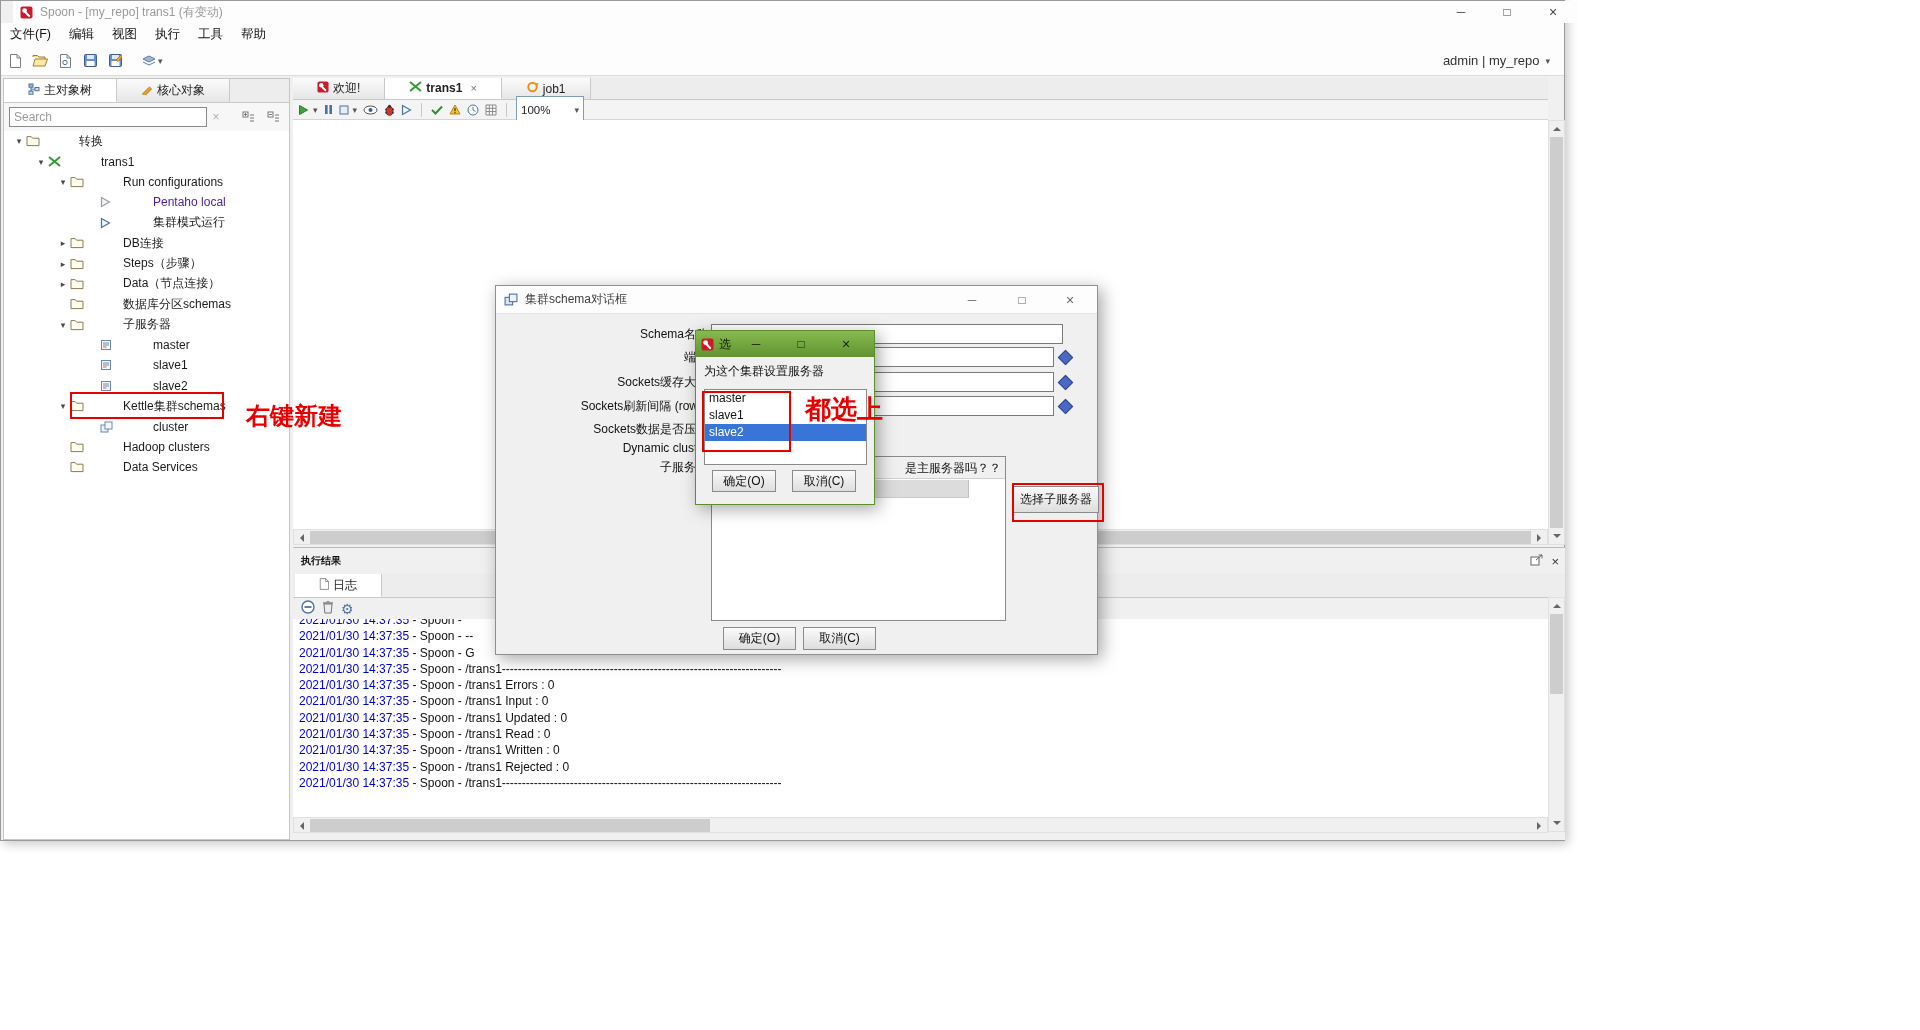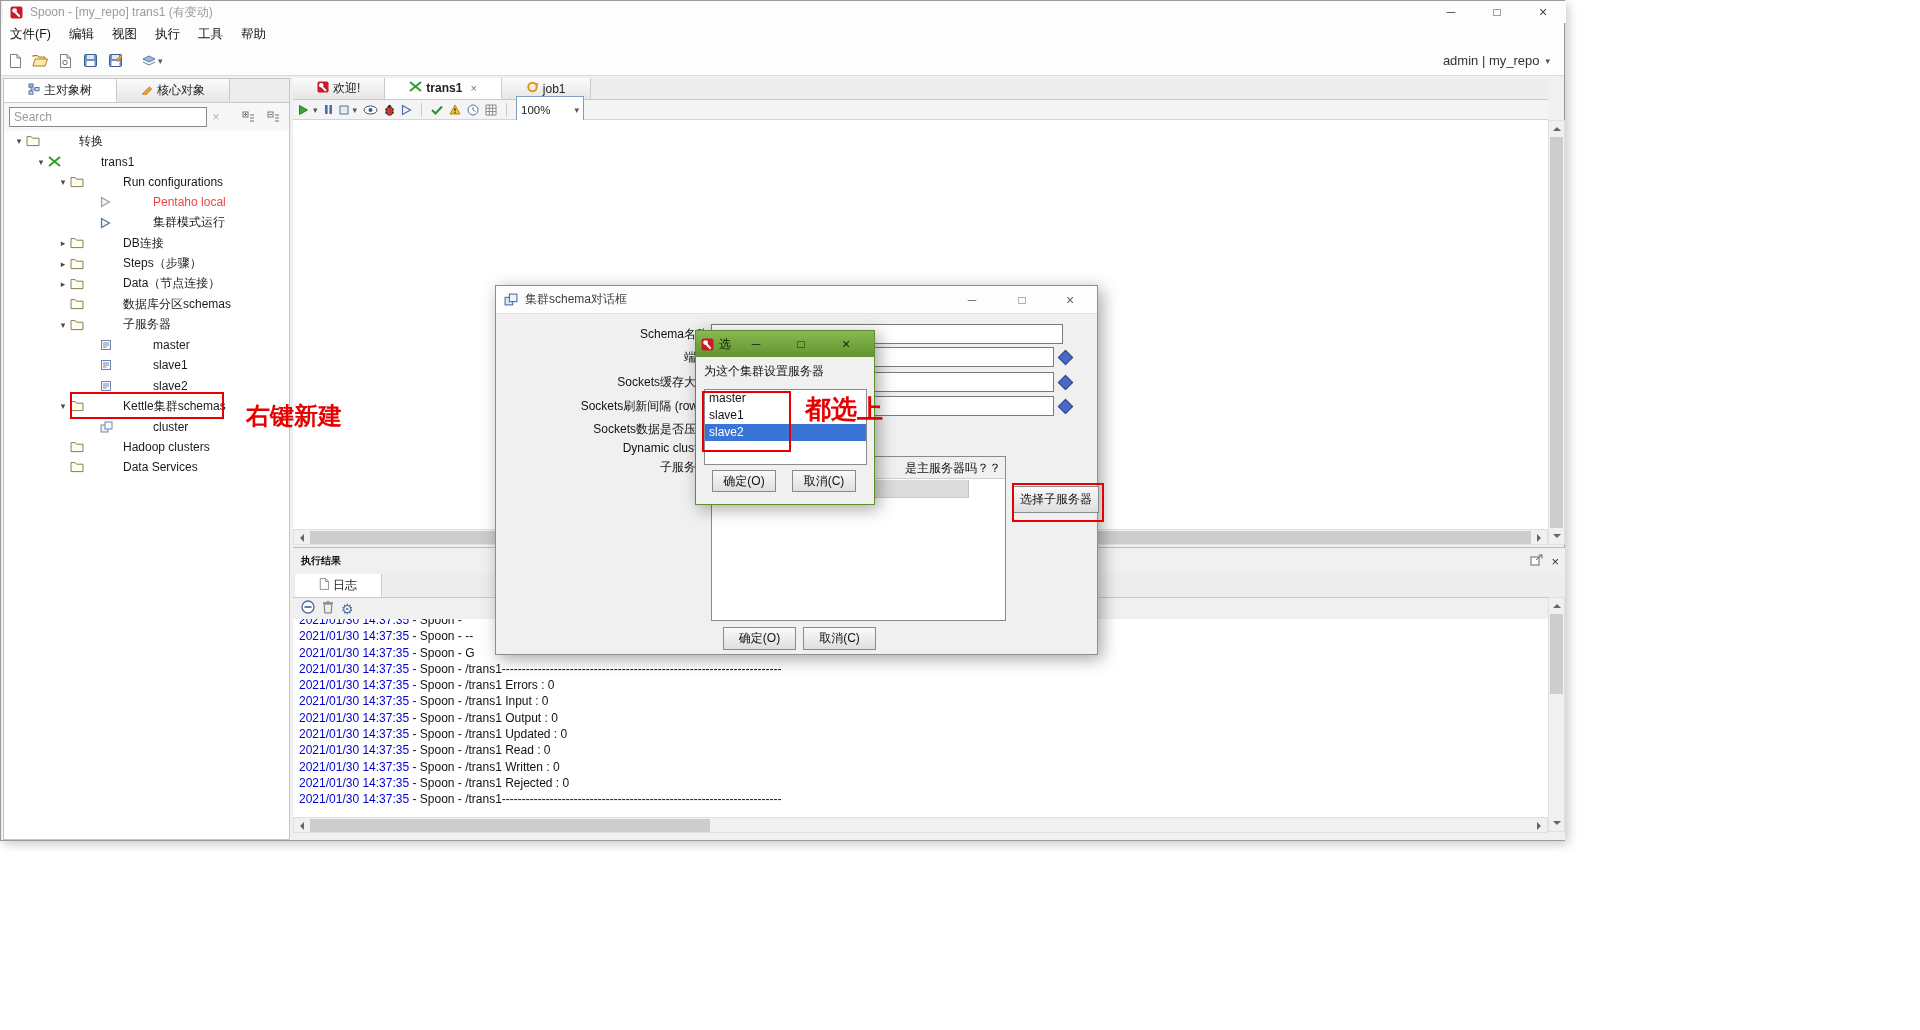--- a/index.html
+++ b/index.html
@@ -2,21 +2,21 @@
 <html><head>
 <meta charset="utf-8">
 <style>
   html,body{margin:0;padding:0;width:1920px;height:1030px;background:#ffffff;
     font-family:"Liberation Sans","DejaVu Sans",sans-serif;overflow:hidden;}
   .desktop{position:absolute;left:0;top:0;width:1920px;height:1030px;background:#fff;}
 
   
   .app-window{position:absolute;left:0;top:0;width:1565px;height:841px;background:#f0f0f0;
     border:1px solid #9a9a9a;box-shadow:3px 3px 10px rgba(0,0,0,.22);box-sizing:border-box;}
-  .titlebar{position:absolute;left:2px;top:0;width:100%;height:22px;background:#fdfdfd;display:flex;align-items:center;}
+  .titlebar{position:absolute;left:12px;top:0;width:100%;height:22px;background:#fdfdfd;display:flex;align-items:center;}
   .titlebar .logo{margin-left:7px;display:inline-flex;}
   .wtitle{margin-left:7px;font-size:12px;color:#9b9b9b;}
   .wctl{position:absolute;top:0;width:46px;height:22px;display:flex;align-items:center;justify-content:center;color:#444;font-size:12px;}
   .menubar{position:absolute;left:0;top:22px;width:100%;height:23px;background:#fdfdfd;display:flex;align-items:center;}
   .menu-item{padding:0 9px;font-size:12.5px;color:#111;height:23px;line-height:23px;}
   .toolbar{position:absolute;left:0;top:45px;width:100%;height:30px;background:#fdfdfd;border-bottom:1px solid #dcdcdc;
     display:flex;align-items:center;box-sizing:border-box;}
   .tbicon{width:22px;height:22px;display:inline-flex;align-items:center;justify-content:center;margin-left:3px;}
   .tb-caret{font-size:9px;color:#555;margin-left:-2px;}
   .user-area{position:absolute;right:14px;top:0;height:29px;display:flex;align-items:center;gap:8px;font-size:13px;color:#333;}
@@ -32,21 +32,21 @@
   .search-input{width:188px;height:18px;border:1px solid #8a8a8a;font-size:12px;padding:0 4px;color:#333;background:#fff;}
   .search-input::placeholder{color:#9a9a9a;}
   .clear-x{width:18px;text-align:center;color:#b0b0b0;font-size:12px;}
   .lp-search .spacer{flex:1;}
   .tree{position:absolute;left:0;top:52px;width:100%;bottom:0;background:#fff;overflow:hidden;}
   .trow{display:flex;align-items:center;height:20.4px;font-size:12px;color:#1a1a1a;white-space:nowrap;}
   .ind0{padding-left:8px}.ind1{padding-left:30px}.ind2{padding-left:52px}.ind3{padding-left:96px}
   .exp{width:14px;flex:none;color:#4a4a4a;font-size:9px;text-align:center;}
   .ticon{width:18px;flex:none;display:inline-flex;align-items:center;justify-content:flex-start;}
   .tlabel{padding-left:2px;margin-left:33px;}
-  .dim{color:#ef4444;}
+  .dim{color:#4c1d95;}
 
   
   .main-tabs{position:absolute;left:292px;top:77px;width:1255px;height:22px;background:#ededed;border-bottom:1px solid #c9c9c9;display:flex;box-sizing:border-box;}
   .main-tabs .tab{height:21px;}
   .tab .bold{font-weight:bold;}
   .tab-close{color:#777;font-size:11px;margin-left:4px;}
   .canvas-toolbar{position:absolute;left:292px;top:99px;width:1255px;height:20px;background:#f4f4f4;border-bottom:1px solid #d4d4d4;
     display:flex;align-items:center;gap:6px;padding-left:5px;box-sizing:border-box;}
   .cticon{display:inline-flex;align-items:center;justify-content:center;height:18px;}
   .vsep{width:1px;height:14px;background:#c9c9c9;margin:0 3px;}
@@ -547,21 +547,20 @@
             </svg></span>
         <span style="color:#51719c;font-size:14px;line-height:14px;">⚙</span>
       </div>
       <div class="log-area">
         <div class="log-line"><span class="log-ts">2021/01/30 14:37:35</span><span> - Spoon - </span></div>
         <div class="log-line"><span class="log-ts">2021/01/30 14:37:35</span><span> - Spoon - --</span></div>
         <div class="log-line"><span class="log-ts">2021/01/30 14:37:35</span><span> - Spoon - G</span></div>
         <div class="log-line"><span class="log-ts">2021/01/30 14:37:35</span><span> - Spoon - /trans1----------------------------------------------------------------------</span></div>
         <div class="log-line"><span class="log-ts">2021/01/30 14:37:35</span><span> - Spoon - /trans1 Errors : 0</span></div>
         <div class="log-line"><span class="log-ts">2021/01/30 14:37:35</span><span> - Spoon - /trans1 Input : 0</span></div>
-        <div class="log-line"><span class="log-ts">2021/01/30 14:37:35</span><span> - Spoon - /trans1 Output : 0</span></div>
         <div class="log-line"><span class="log-ts">2021/01/30 14:37:35</span><span> - Spoon - /trans1 Updated : 0</span></div>
         <div class="log-line"><span class="log-ts">2021/01/30 14:37:35</span><span> - Spoon - /trans1 Read : 0</span></div>
         <div class="log-line"><span class="log-ts">2021/01/30 14:37:35</span><span> - Spoon - /trans1 Written : 0</span></div>
         <div class="log-line"><span class="log-ts">2021/01/30 14:37:35</span><span> - Spoon - /trans1 Rejected : 0</span></div>
         <div class="log-line"><span class="log-ts">2021/01/30 14:37:35</span><span> - Spoon - /trans1----------------------------------------------------------------------</span></div>
       </div>
       <div class="hscroll" style="left:0;top:269px;width:1255px;">
         <span class="sb-btn" style="left:0;">
             <span class="tri left"></span>
           </span>

